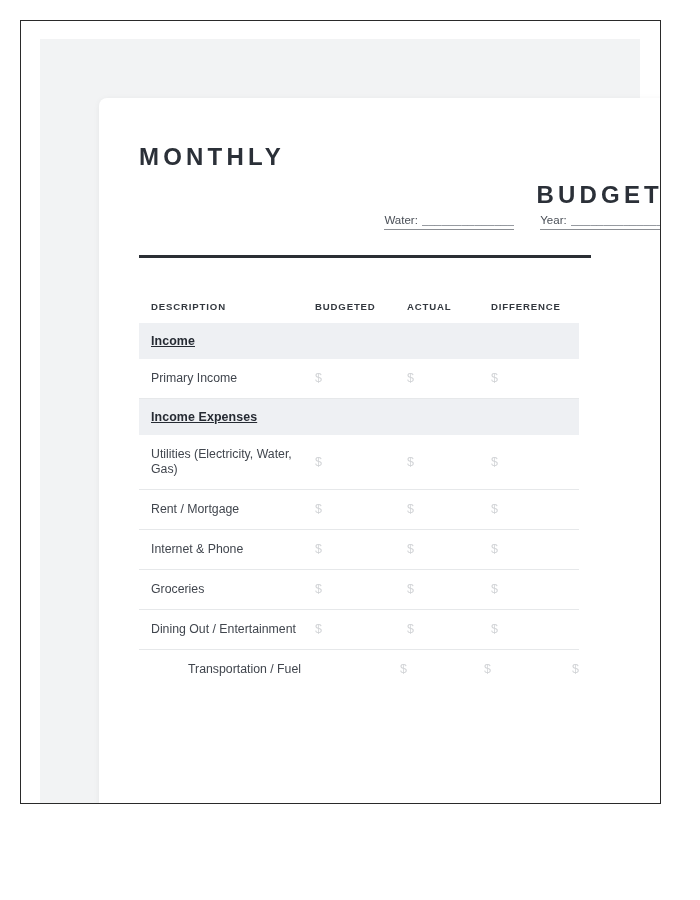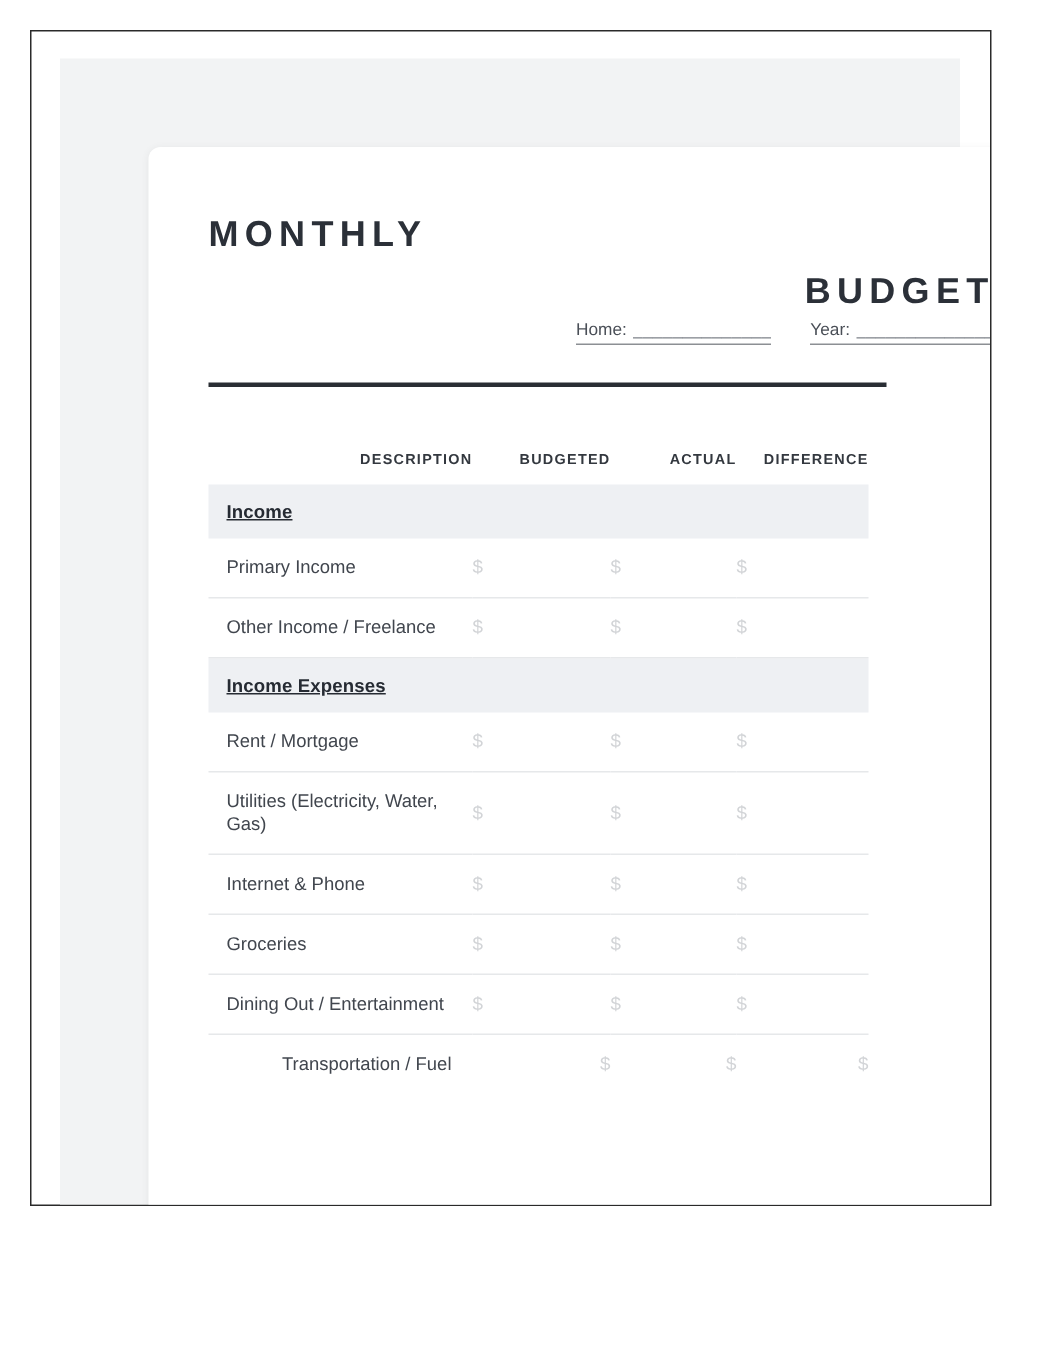--- a/index.html
+++ b/index.html
@@ -130,21 +130,21 @@
   .budget-table col.c-desc { width: 176px; }
   .budget-table col.c-bud  { width: 92px; }
   .budget-table col.c-act  { width: 84px; }
   .budget-table col.c-dif  { width: 88px; }
 
   .budget-table thead th {
     font-size: 9.6px;
     font-weight: bold;
     color: #33383f;
     letter-spacing: 0.85px;
-    text-align: right;
+    text-align: left;
     padding: 7px 0 11px 0;
     text-transform: uppercase;
     vertical-align: bottom;
   }
 
   .budget-table thead th.th-desc { padding-left: 12px; }
 
   tr.section-row td {
     background: #eef0f3;
     font-size: 12.4px;
@@ -188,21 +188,21 @@
         <div class="title-row">
           <h1 class="doc-title">MONTHLY</h1>
         </div>
 
         <div class="title-line2-wrap">
           <h1 class="doc-title">BUDGET</h1>
 
           <div class="meta-fields">
 
             <div class="meta-field">
-              <span class="meta-label">Home:</span>
+              <span class="meta-label">Water:</span>
               <span class="meta-blank">______________</span>
             </div>
 
             <div class="meta-field">
               <span class="meta-label">Year:</span>
               <span class="meta-blank">______________</span>
             </div>
 
           </div>
         </div>
@@ -228,37 +228,31 @@
         <tbody id="budget-body">
             <tr class="section-row">
               <td colspan="4">Income</td>
             </tr>
             <tr class="item-row">
               <td class="cell-desc">Primary Income</td>
               <td class="cell-amt">$</td>
               <td class="cell-amt">$</td>
               <td class="cell-amt">$</td>
             </tr>
-            <tr class="item-row">
-              <td class="cell-desc">Other Income / Freelance</td>
-              <td class="cell-amt">$</td>
-              <td class="cell-amt">$</td>
-              <td class="cell-amt">$</td>
-            </tr>
             <tr class="section-row">
               <td colspan="4">Income Expenses</td>
             </tr>
             <tr class="item-row">
+              <td class="cell-desc">Utilities (Electricity, Water, Gas)</td>
+              <td class="cell-amt">$</td>
+              <td class="cell-amt">$</td>
+              <td class="cell-amt">$</td>
+            </tr>
+            <tr class="item-row">
               <td class="cell-desc">Rent / Mortgage</td>
-              <td class="cell-amt">$</td>
-              <td class="cell-amt">$</td>
-              <td class="cell-amt">$</td>
-            </tr>
-            <tr class="item-row">
-              <td class="cell-desc">Utilities (Electricity, Water, Gas)</td>
               <td class="cell-amt">$</td>
               <td class="cell-amt">$</td>
               <td class="cell-amt">$</td>
             </tr>
             <tr class="item-row">
               <td class="cell-desc">Internet &amp; Phone</td>
               <td class="cell-amt">$</td>
               <td class="cell-amt">$</td>
               <td class="cell-amt">$</td>
             </tr>

